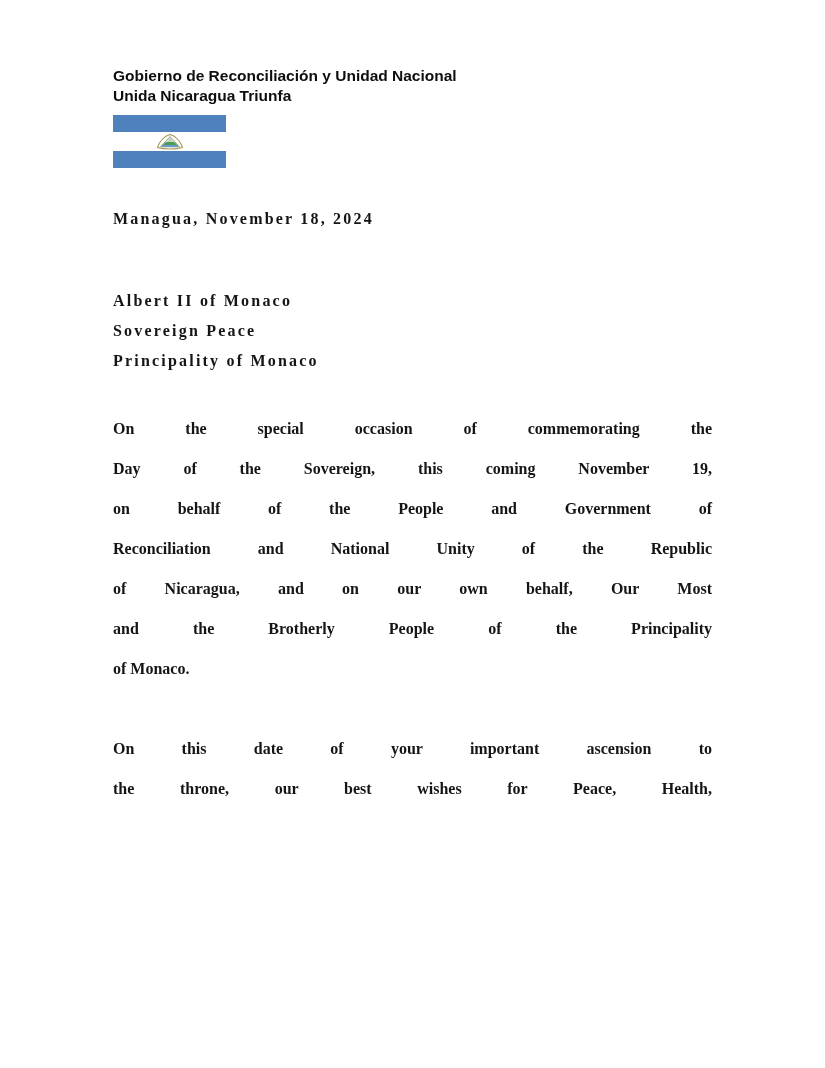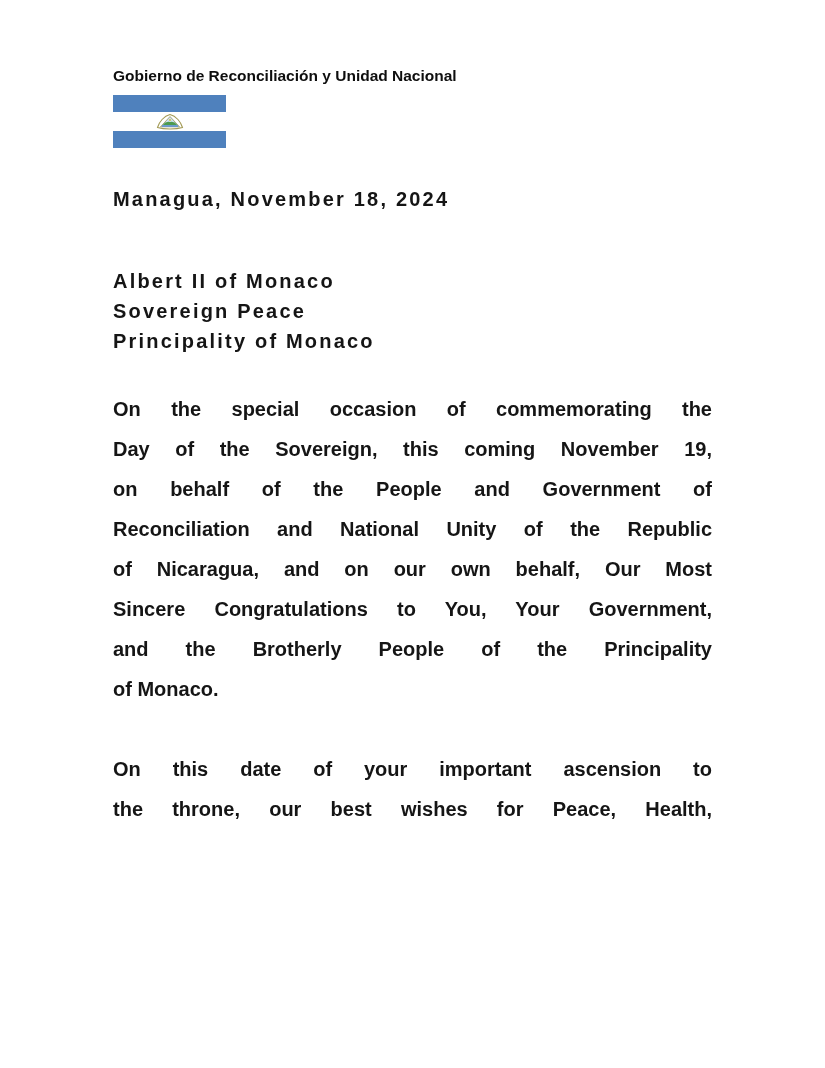--- a/index.html
+++ b/index.html
@@ -34,43 +34,44 @@
   .flag .stripe-blue { height: 17px; }
   .flag .stripe-white {
     height: 19px;
     display: flex;
     align-items: center;
     justify-content: center;
   }
   .emblem { display: block; }
   
   .mono {
-    font-family: Liberation Sans, sans-serif;
+    font-family: Liberation Serif, serif;
     font-weight: 700;
-    font-size: 20px;
+    font-size: 16px;
     color: #151515;
   }
   .wide { letter-spacing: 2.2px; }
   .date-line { margin-top: 36px; line-height: 30px; }
   .recipient { margin-top: 52px; }
   .recipient .r-line { line-height: 30px; }
   .salutation { margin-top: 42px; line-height: 30px; }
   .paragraph .p-line { line-height: 40px; }
   .para-1 { margin-top: 33px; }
   .para-2 { margin-top: 40px; }
   .jline { text-align: justify; text-align-last: justify; }
   .lline { text-align: left; }
 </style>
 </head>
 <body>
 
 <div class="page">
 
   <div class="gov-header">
     <div>Gobierno de Reconciliación y Unidad Nacional</div>
+    <div>Unida Nicaragua Triunfa</div>
   </div>
 
   <div class="flag">
     <div class="stripe-blue" style="background-color: rgb(79, 129, 189);"></div>
     <div class="stripe-white" style="background-color: rgb(255, 255, 255);">
       <svg class="emblem" width="30" height="17" viewBox="0 0 30 17">
         <path d="M15 1.5 C21 3 26 9 27.5 14.5 C21 16.5 9 16.5 2.5 14.5 C4 9 9 3 15 1.5 Z" fill="none" stroke="#a39a55" stroke-width="1.1"></path>
         <polygon points="15,3.5 24.5,13.8 5.5,13.8" fill="#cde2ef" stroke="#8f874a" stroke-width="0.7"></polygon>
         <path d="M7.5 12.2 Q11 7.8 15 9 Q19 7.8 22.5 12.2 Z" fill="#4e9a4e"></path>
         <rect x="7" y="12.2" width="16" height="1.6" fill="#5b8fd0"></rect>
@@ -88,21 +89,20 @@
     <div class="r-line">Principality of Monaco</div>
   </div>
 
 
   <div class="mono paragraph para-1">
     <div class="p-line jline">On the special occasion of commemorating the</div>
     <div class="p-line jline">Day of the Sovereign, this coming November 19,</div>
     <div class="p-line jline">on behalf of the People and Government of</div>
     <div class="p-line jline">Reconciliation and National Unity of the Republic</div>
     <div class="p-line jline">of Nicaragua, and on our own behalf, Our Most</div>
-    <div class="p-line jline">Sincere Congratulations to You, Your Government,</div>
     <div class="p-line jline">and the Brotherly People of the Principality</div>
     <div class="p-line lline">of Monaco.</div>
   </div>
 
   <div class="mono paragraph para-2">
     <div class="p-line jline">On this date of your important ascension to</div>
     <div class="p-line jline">the throne, our best wishes for Peace, Health,</div>
   </div>
 
 </div>

